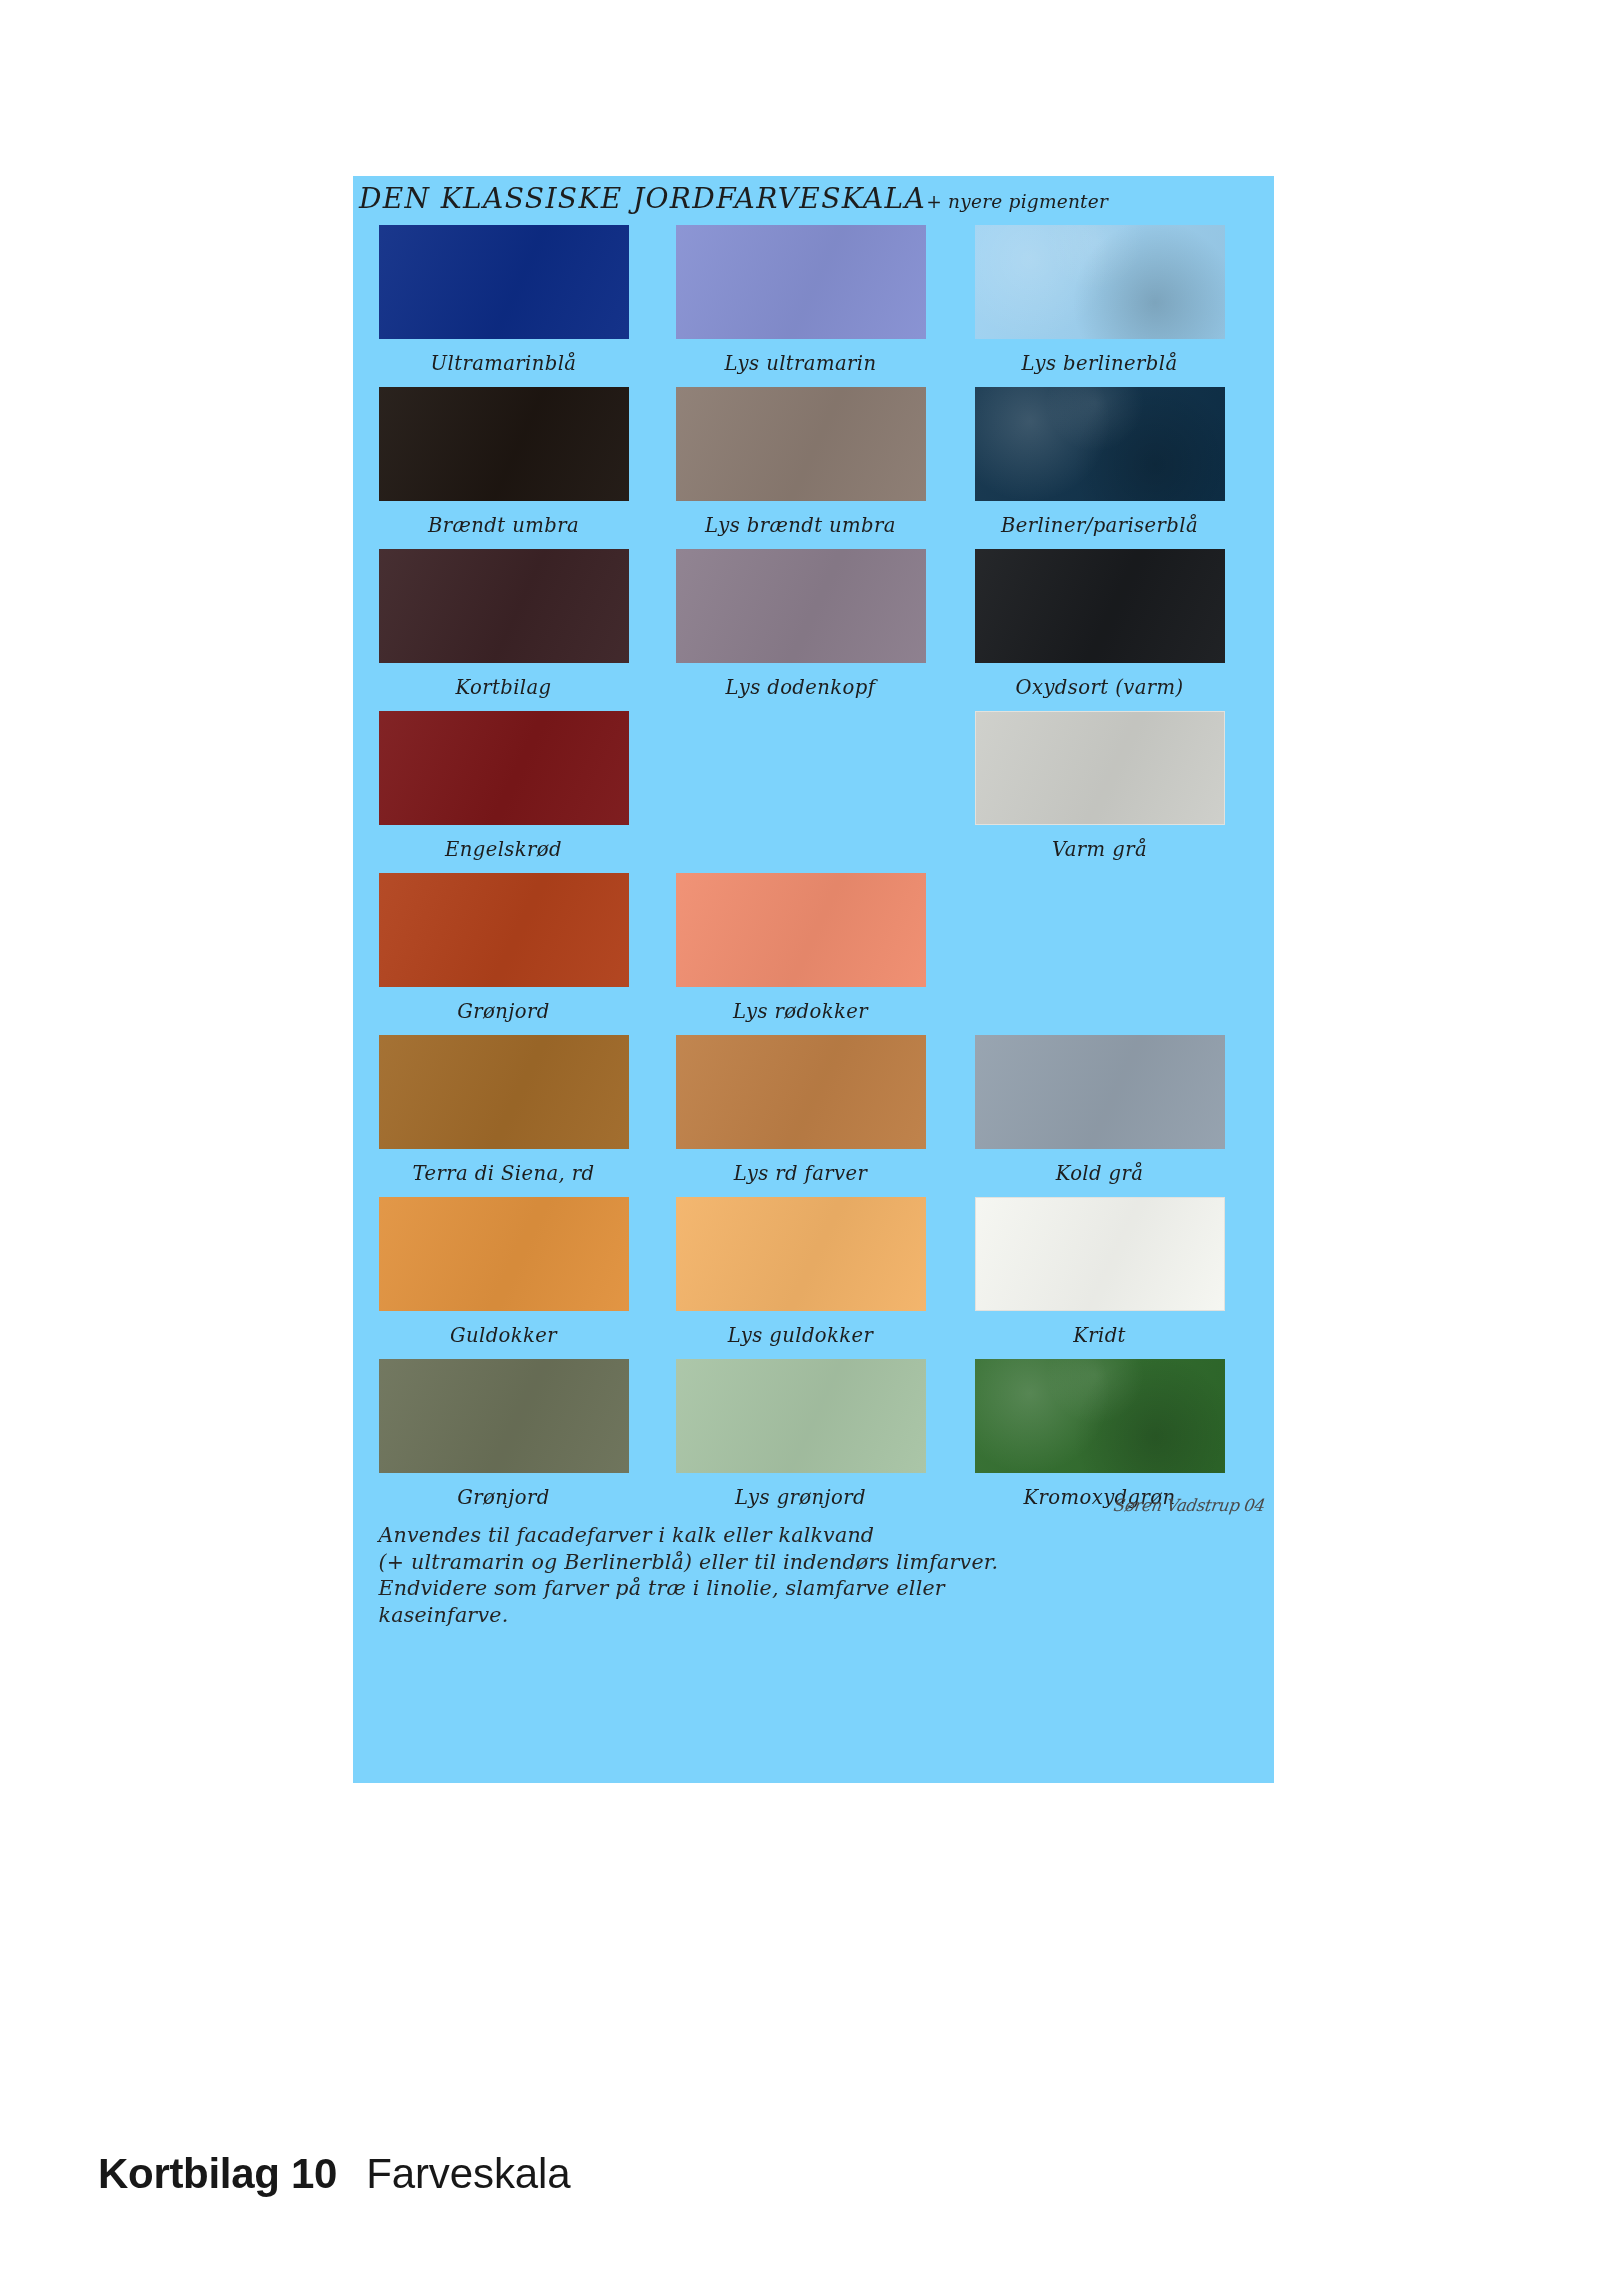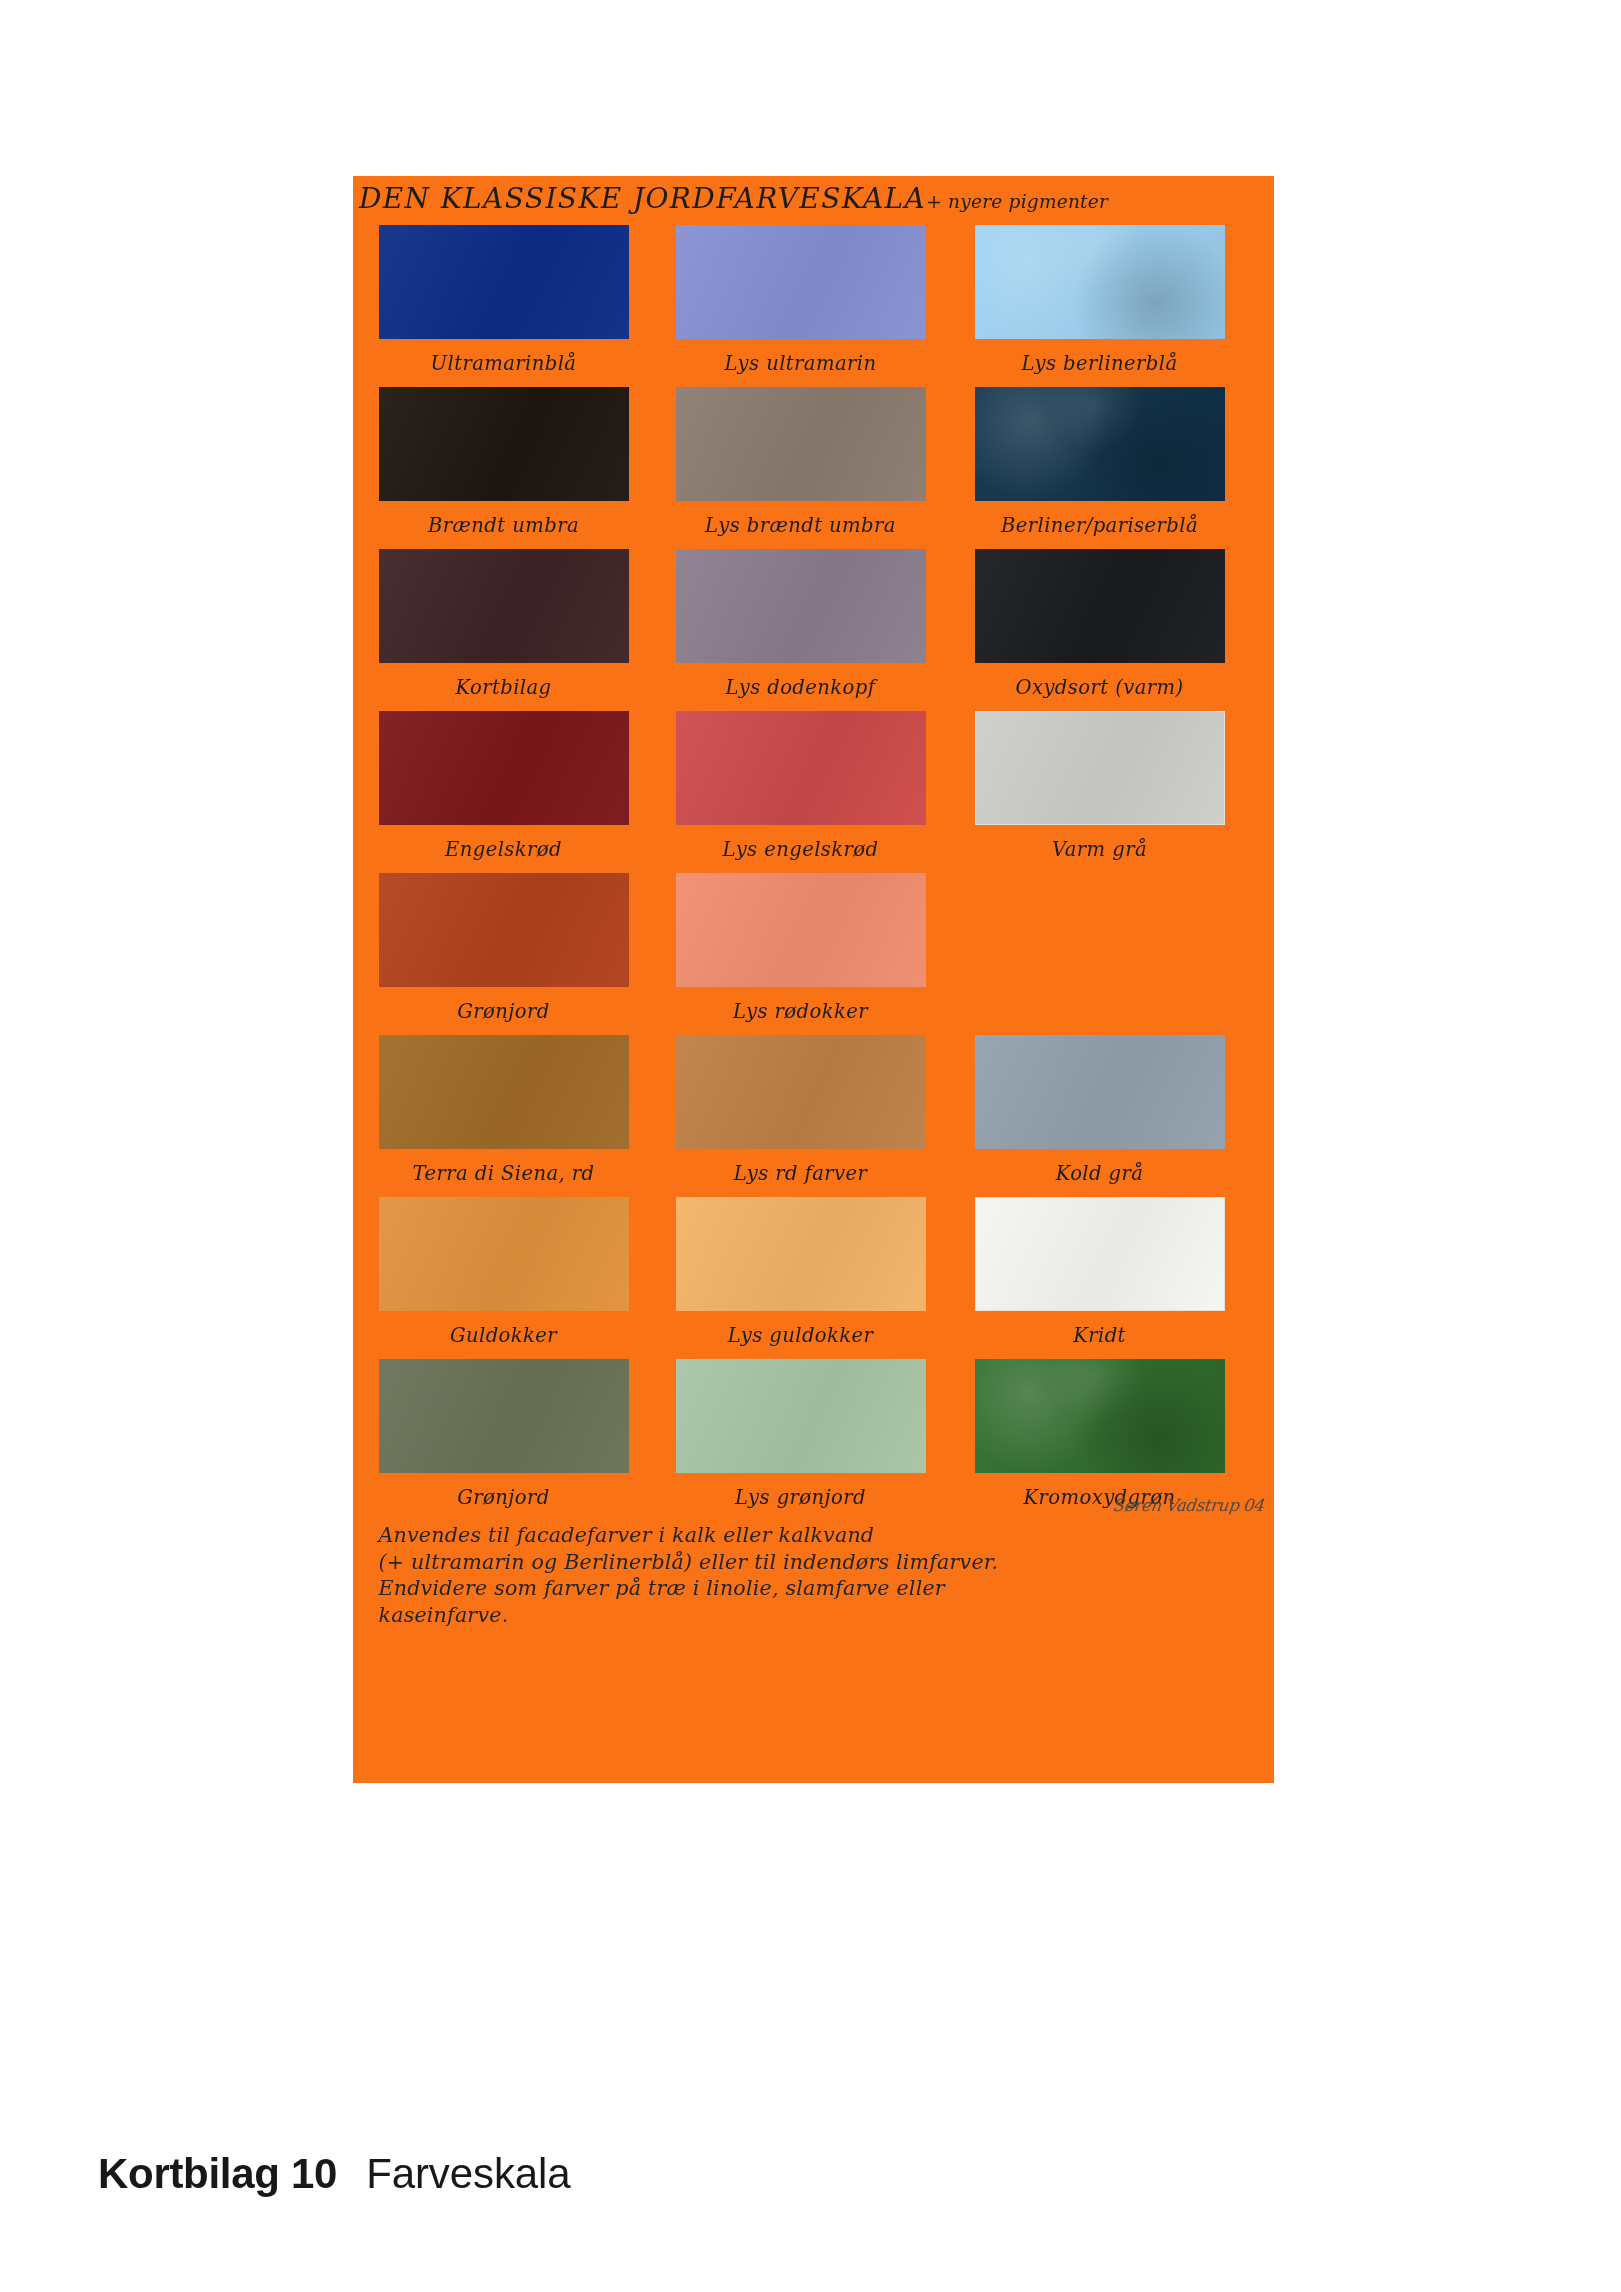--- a/index.html
+++ b/index.html
@@ -15,21 +15,21 @@
     overflow: hidden;
   }
 
   
   #scan-sheet {
     position: absolute;
     left: 353px;
     top: 176px;
     width: 921px;
     height: 1607px;
-    background: #f97316;
+    background: #7dd3fc;
   }
 
   #chart-title {
     position: absolute;
     left: 5.9px;
     top: 0px;
     width: 912px;
     height: 45px;
     white-space: nowrap;
     color: #1d1d1d;
@@ -208,24 +208,20 @@
         </div>
         <div class="swatch-cell col-1">
           <div class="swatch-chip" style="background: rgb(139, 125, 140);"></div>
           <div class="swatch-label">Lys dodenkopf</div>
         </div>
       </div>
       <div class="swatch-row">
         <div class="swatch-cell col-0">
           <div class="swatch-chip" style="background: rgb(123, 23, 25);"></div>
           <div class="swatch-label">Engelskrød</div>
-        </div>
-        <div class="swatch-cell col-1">
-          <div class="swatch-chip" style="background: rgb(205, 74, 75);"></div>
-          <div class="swatch-label">Lys engelskrød</div>
         </div>
         <div class="swatch-cell col-2">
           <div class="swatch-chip pale" style="background: rgb(205, 206, 201);"></div>
           <div class="swatch-label">Varm grå</div>
         </div>
       </div>
       <div class="swatch-row">
         <div class="swatch-cell col-0">
           <div class="swatch-chip" style="background: rgb(177, 65, 27);"></div>
           <div class="swatch-label">Grønjord</div>

